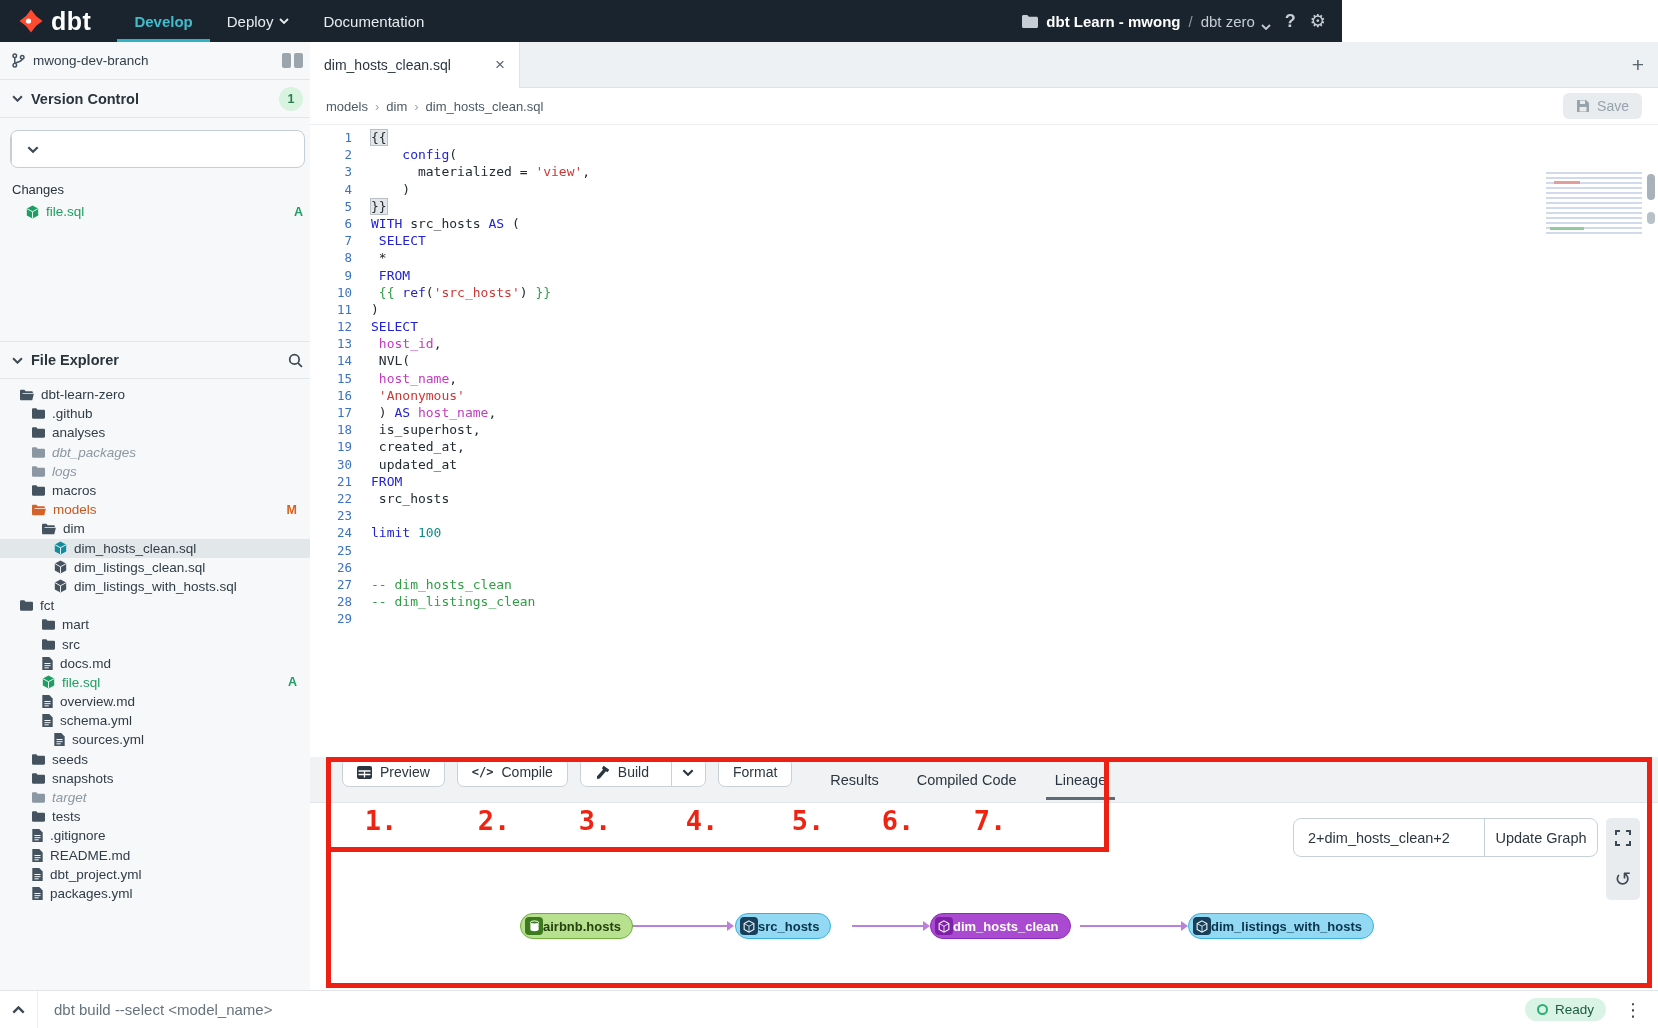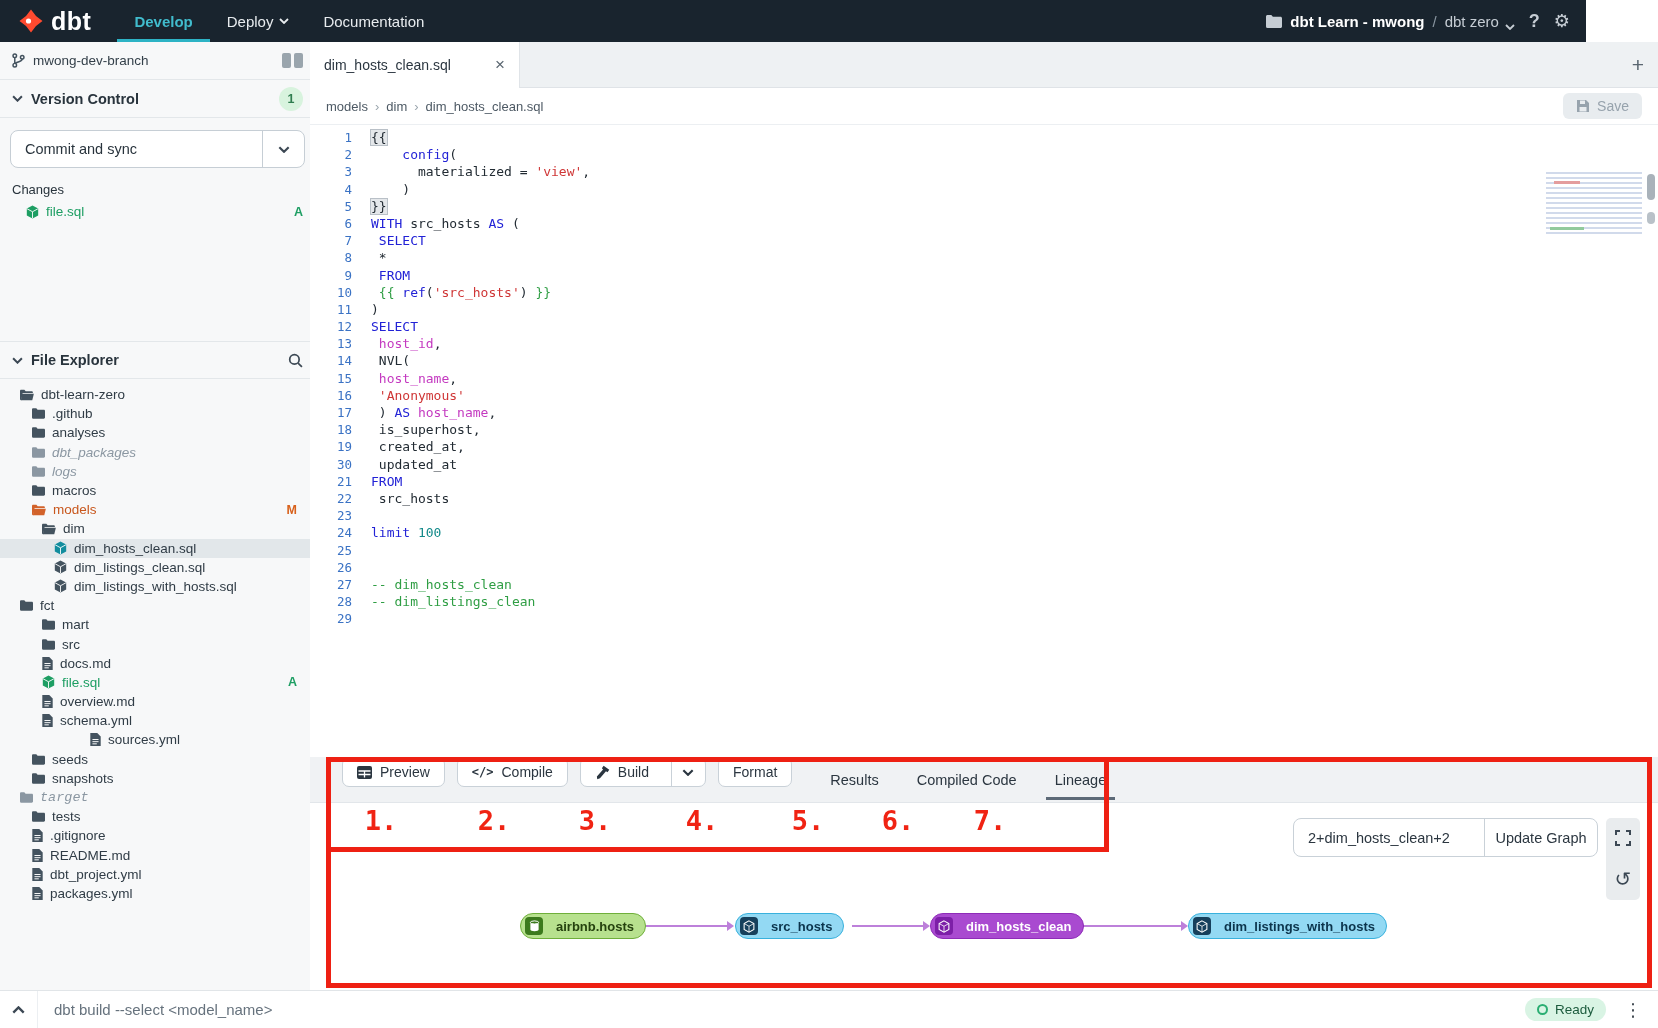--- a/index.html
+++ b/index.html
@@ -1,20 +1,20 @@
 <!DOCTYPE html>
 <html><head>
 <meta charset="utf-8">
 <style>
   *{margin:0;padding:0;box-sizing:border-box}
   html,body{width:1658px;height:1028px;overflow:hidden;font-family:"Liberation Sans",sans-serif;background:#fff}
   svg{display:block}
 
   
-  .navbar{position:absolute;left:0;top:0;width:1586px;height:42px;background:#19242e;display:flex;align-items:stretch;color:#eef1f4}
+  .navbar{position:absolute;left:0;top:0;width:1342px;height:42px;background:#19242e;display:flex;align-items:stretch;color:#eef1f4}
   .logo{display:flex;align-items:center;gap:7px;padding:0 26px 0 18px}
   .logo-word{font-size:25px;font-weight:700;color:#fff;letter-spacing:.5px}
   .nav-menu{display:flex;align-items:stretch}
   .nav-item{display:flex;align-items:center;gap:6px;padding:0 17px;font-size:15px;color:#e8ecef;cursor:pointer;border-bottom:3px solid transparent;border-top:3px solid transparent}
   .nav-item.active{color:#41bccd;font-weight:700;border-bottom-color:#2db3c5}
   .nav-right{margin-left:auto;display:flex;align-items:center;gap:14px;padding-right:16px}
   .proj{display:flex;align-items:center;gap:8px;font-size:15px}
   .proj b{color:#fff;font-weight:700}
   .proj .slash{color:#8b97a2}
   .proj .env{color:#c6cdd4;display:flex;align-items:flex-end;gap:6px}
@@ -82,21 +82,21 @@
   .tabs{display:flex;gap:38px;margin-left:26px;height:100%}
   .ptab{display:flex;align-items:center;font-size:14.5px;color:#2b3640;cursor:pointer;position:relative}
   .ptab.active::after{content:'';position:absolute;left:-9px;right:-9px;bottom:2px;height:3px;background:#5d6a77}
   .annot{position:absolute;top:48px;width:46px;text-align:center;font-family:"DejaVu Sans Mono",monospace;font-weight:700;font-size:27px;color:#f02313}
   .redbox{position:absolute;border:5px solid #ee2013;pointer-events:none;z-index:40}
   .graph-input{position:absolute;left:983px;top:61px;width:305px;height:39px;display:flex;background:#fff;border:1px solid #c9d1d8;border-radius:8px;overflow:hidden}
   .graph-input input{border:0;outline:0;width:190px;padding:0 14px;font-size:14.5px;color:#2b3640;font-family:"Liberation Sans",sans-serif;background:transparent}
   .graph-input .upd{flex:1;display:flex;align-items:center;justify-content:center;border-left:1px solid #c9d1d8;font-size:14.5px;color:#2b3640;cursor:pointer}
   .graph-tools{position:absolute;left:1296px;top:61px;width:34px;height:82px;background:#e9ecee;border-radius:5px;display:flex;flex-direction:column;align-items:center;justify-content:space-around}
   .gt{color:#3c4854;cursor:pointer;font-size:20px;line-height:1}
-  .node{position:absolute;top:156px;height:26px;display:inline-flex;align-items:center;gap:13px;padding:0 11px 0 4px;border-radius:13px;font-size:13px;font-weight:700;white-space:nowrap;cursor:pointer}
+  .node{position:absolute;top:156px;height:26px;display:inline-flex;align-items:center;gap:0;padding:0 11px 0 4px;border-radius:13px;font-size:13px;font-weight:700;white-space:nowrap;cursor:pointer}
   .node .nicon{width:18px;height:18px;border-radius:4px;display:flex;align-items:center;justify-content:center;flex:none}
   .node.src{background:#b7e18e;border:1.5px solid #6faf3a;color:#25420e}
   .node.src .nicon{background:#3c7a1d}
   .node.blue{background:#93d9f3;border:1.5px solid #38b1dd;color:#0b344c}
   .node.blue .nicon{background:#16405c}
   .node.purple{background:#a94ad0;border:1.5px solid #8e2bb8;color:#fff}
   .node.purple .nicon{background:#7d1fa8}
   .edge{position:absolute;top:168px;height:2px;background:#bd80da}
   .edge::after{content:'';position:absolute;right:-2px;top:-4px;border-left:7px solid #bd80da;border-top:5px solid transparent;border-bottom:5px solid transparent}
 
@@ -183,21 +183,20 @@
     <span class="chev">
         <svg width="11" height="7" viewBox="0 0 10 6">
           <path d="M1 1l4 4 4-4" stroke="#3c4854" stroke-width="1.8" fill="none"></path>
         </svg>
       </span>
     <span>Version Control</span>
     <span class="badge-green">1</span>
   </div>
 
   <div class="commit-wrap">
-    <div class="commit-main">Commit and sync</div>
     <div class="commit-caret">
         <svg width="12" height="7" viewBox="0 0 10 6">
           <path d="M1 1l4 4 4-4" stroke="#3c4854" stroke-width="1.8" fill="none"></path>
         </svg>
       </div>
   </div>
 
   <div class="changes-label">Changes</div>
   <div class="change-row">
     <span class="ticon green">
@@ -375,21 +374,21 @@
       </div>
       <div class="trow" style="padding-left: 42px;">
         <span class="ticon ">
           <svg width="11" height="13" viewBox="0 0 12 15">
             <path fill="currentColor" d="M0 0h8l4 4v11H0z"></path>
             <path stroke="#fff" stroke-width="1.1" d="M2.5 7.5h7M2.5 10h7M2.5 12.5h5"></path>
           </svg>
         </span>
         <span class="tlabel ">schema.yml</span>
       </div>
-      <div class="trow" style="padding-left: 54px; margin-left: 36px;">
+      <div class="trow" style="padding-left: 54px;">
         <span class="ticon ">
           <svg width="11" height="13" viewBox="0 0 12 15">
             <path fill="currentColor" d="M0 0h8l4 4v11H0z"></path>
             <path stroke="#fff" stroke-width="1.1" d="M2.5 7.5h7M2.5 10h7M2.5 12.5h5"></path>
           </svg>
         </span>
         <span class="tlabel ">sources.yml</span>
       </div>
       <div class="trow" style="padding-left: 32px;">
         <span class="ticon ">
@@ -400,21 +399,21 @@
         <span class="tlabel ">seeds</span>
       </div>
       <div class="trow" style="padding-left: 32px;">
         <span class="ticon ">
           <svg width="13" height="11" viewBox="0 0 16 13">
             <path fill="currentColor" d="M0 1.5C0 .7.7 0 1.5 0h3.8l1.6 1.8h7.6c.8 0 1.5.7 1.5 1.5v8.2c0 .8-.7 1.5-1.5 1.5h-13A1.5 1.5 0 0 1 0 11.5z"></path>
           </svg>
         </span>
         <span class="tlabel ">snapshots</span>
       </div>
-      <div class="trow" style="padding-left: 20px; font-family: Liberation Mono, monospace;">
+      <div class="trow" style="padding-left: 32px;">
         <span class="ticon it">
           <svg width="13" height="11" viewBox="0 0 16 13">
             <path fill="currentColor" d="M0 1.5C0 .7.7 0 1.5 0h3.8l1.6 1.8h7.6c.8 0 1.5.7 1.5 1.5v8.2c0 .8-.7 1.5-1.5 1.5h-13A1.5 1.5 0 0 1 0 11.5z"></path>
           </svg>
         </span>
         <span class="tlabel it">target</span>
       </div>
       <div class="trow" style="padding-left: 32px;">
         <span class="ticon ">
           <svg width="13" height="11" viewBox="0 0 16 13">

